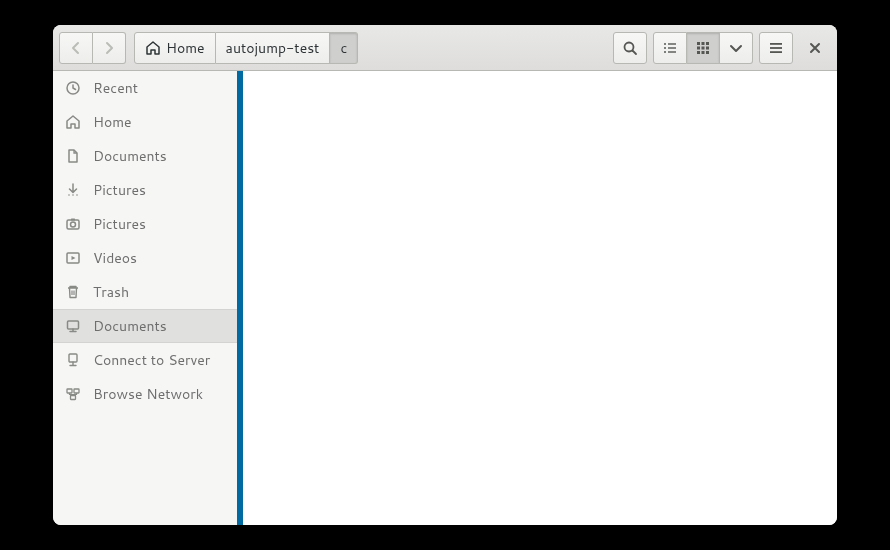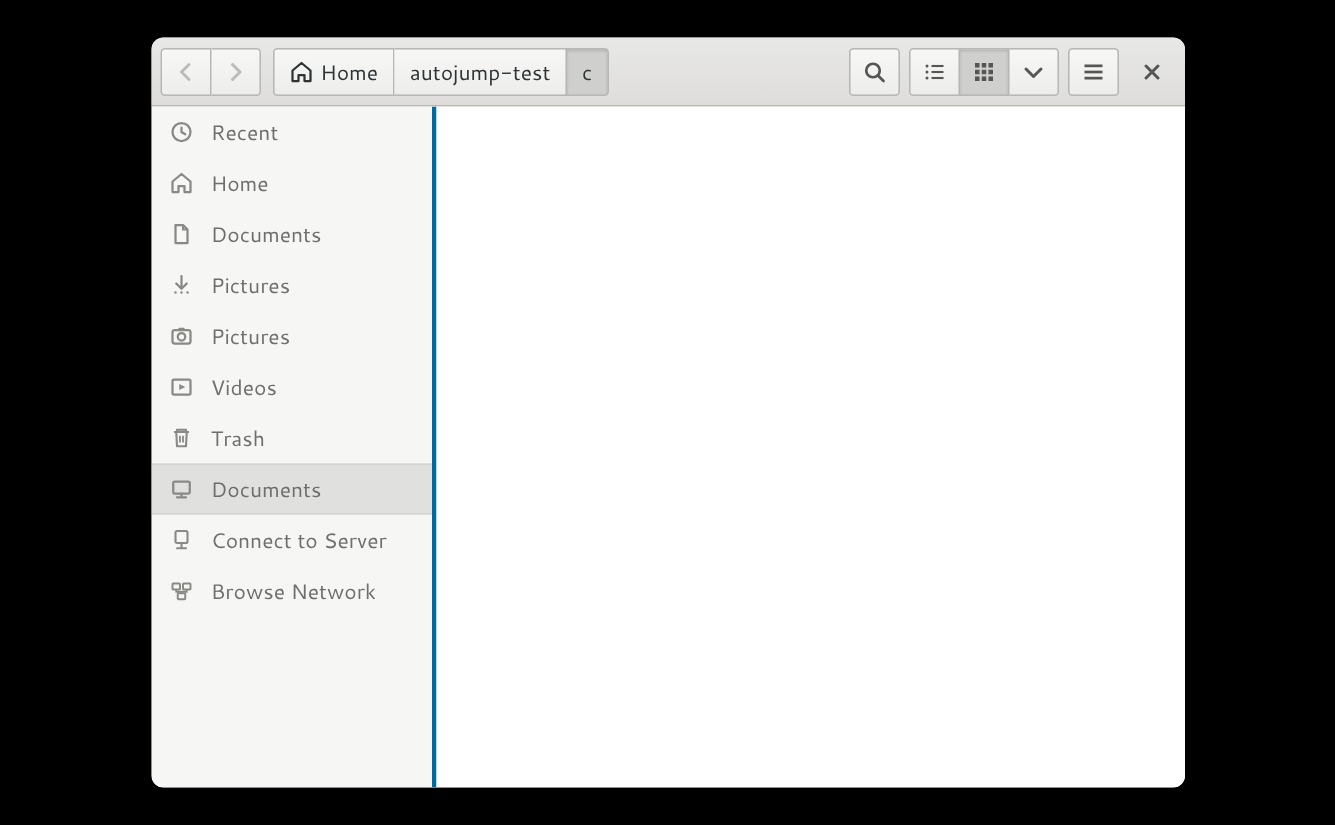--- a/index.html
+++ b/index.html
@@ -8,21 +8,21 @@
       width: 890px;
       height: 550px;
       font-family: Cantarell, "Segoe UI", sans-serif;
       font-size: 14px;
       color: #2e3436;
       display: flex;
       align-items: center;
       justify-content: center;
     }
     .window {
-      width: 689px;
+      width: 784px;
       height: 500px;
       background: #fff;
       border-radius: 8px;
       overflow: hidden;
       display: flex;
       flex-direction: column;
       box-shadow: 0 0 0 1px rgba(0,0,0,0.1);
     }
     .headerbar {
       height: 46px;
@@ -75,21 +75,21 @@
     .path-seg.active { background: #cfcfcd; box-shadow: inset 0 1px 2px rgba(0,0,0,0.15); }
     .spacer { flex: 1; }
     .content {
       flex: 1;
       display: flex;
       overflow: hidden;
     }
     .sidebar {
       width: 190px;
       background: #f6f6f5;
-      border-right: 3px solid #0369a1;
+      border-right: 6px solid #0369a1;
       overflow-y: auto;
     }
     .side-item {
       height: 34px;
       display: flex;
       align-items: center;
       gap: 12px;
       padding: 0 10px 0 12px;
       cursor: pointer;
       color: #888a85;

